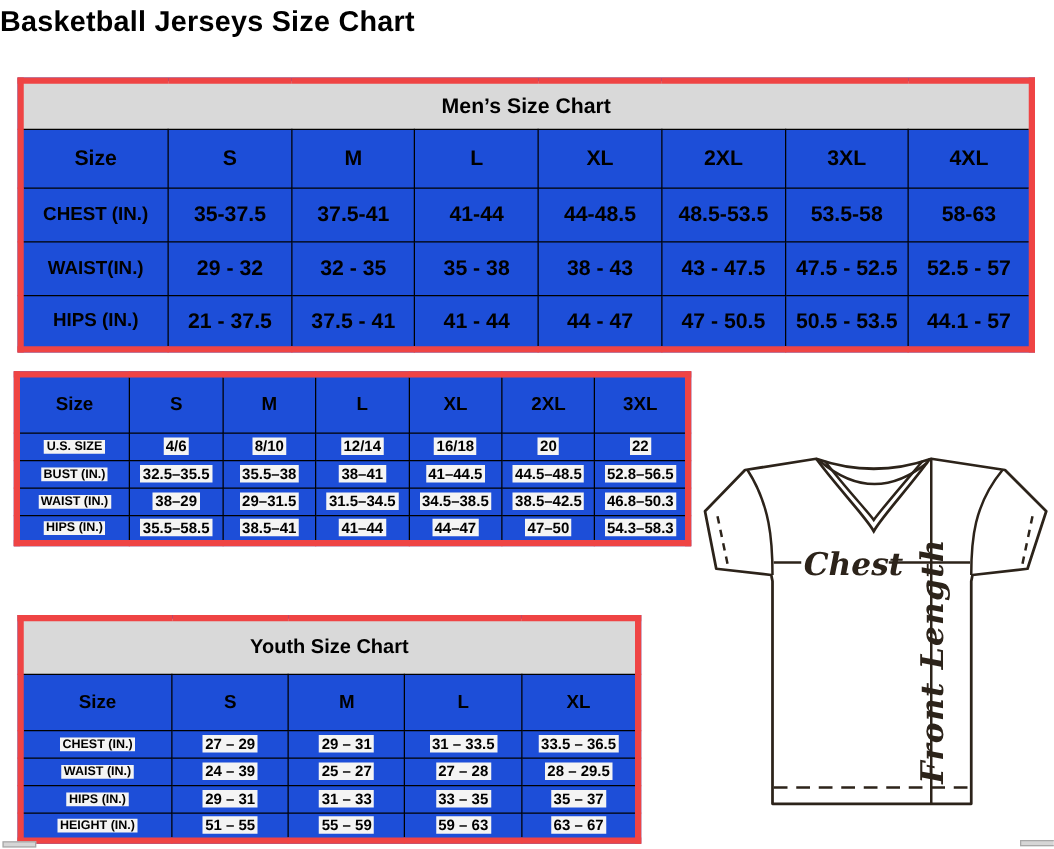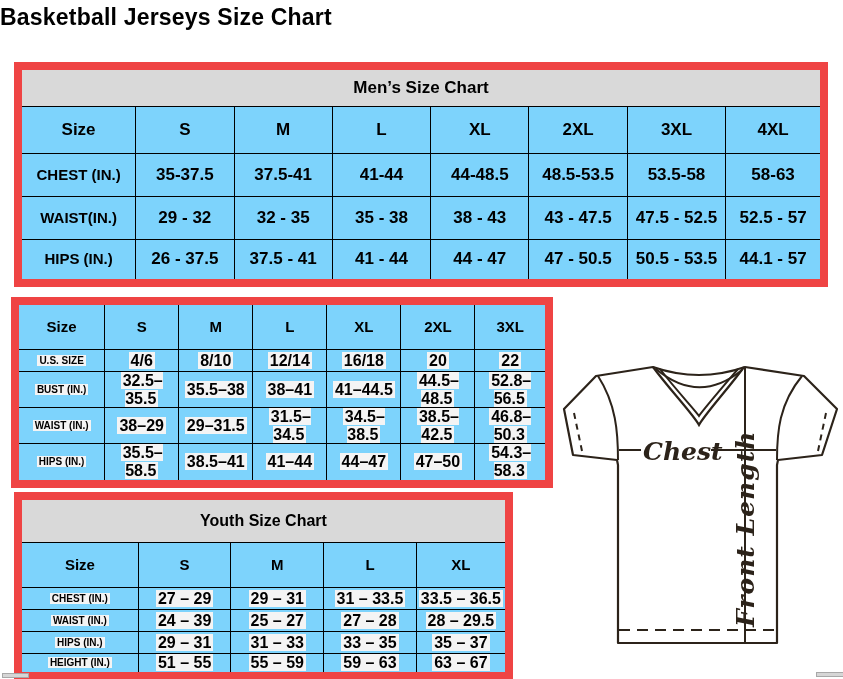--- a/index.html
+++ b/index.html
@@ -6,21 +6,21 @@
   body{
     width:843px;height:679px;position:relative;background:#ffffff;
     font-family:"Liberation Sans", sans-serif;color:#000;overflow:hidden;
   }
   .title{
     position:absolute;top:4px;left:0;width:806px;text-align:left;
     font-size:23px;font-weight:bold;letter-spacing:.2px;
   }
   table.size-table{
     position:absolute;border-collapse:collapse;table-layout:fixed;
-    border:8px solid #ef4444;background:#7dd3fc;
+    border:5px solid #ef4444;background:#1d4ed8;
   }
   .size-table th,.size-table td{
     border:1px solid #000;text-align:center;vertical-align:middle;
     font-weight:bold;padding:0;line-height:1.1;
   }
   .size-table .bar{background:#d9d9d9;}
   
   .men{left:14px;top:62px;width:814px;}
   .men col.first{width:14.6%;}
   .men .bar{height:36px;font-size:17px;}
@@ -31,21 +31,21 @@
   
   .women{left:11px;top:297px;width:542px;}
   .women col.first{width:16.8%;}
   
   .youth{left:14px;top:492px;width:499px;}
   .youth col.first{width:24.5%;}
   .women .bar,.youth .bar{height:42px;font-size:16px;}
   .women .size-row th,.youth .size-row th{height:44px;font-size:15px;}
   .women tbody tr,.youth tbody tr{height:22px;}
   .women tbody th,.youth tbody th{font-size:10px;}
-  .women tbody td,.youth tbody td{font-size:16px;}
+  .women tbody td,.youth tbody td{font-size:12px;}
   .hl{background:#f4f4f4;padding:0 2px;}
   
   #jersey{position:absolute;left:558px;top:362px;}
   #jersey text{
     font-family:"DejaVu Serif", serif;font-style:italic;font-weight:bold;
     fill:#2c231a;
   }
   
   .frag{position:absolute;background:#d6d6d6;border:1px solid #a8a8a8;height:3px;}
   .frag-left{left:2px;top:673px;width:25px;}
@@ -98,21 +98,21 @@
         <td>29 - 32</td>
         <td>32 - 35</td>
         <td>35 - 38</td>
         <td>38 - 43</td>
         <td>43 - 47.5</td>
         <td>47.5 - 52.5</td>
         <td>52.5 - 57</td>
       </tr>
       <tr>
         <th>HIPS (IN.)</th>
-        <td>26 - 37.5</td>
+        <td>21 - 37.5</td>
         <td>37.5 - 41</td>
         <td>41 - 44</td>
         <td>44 - 47</td>
         <td>47 - 50.5</td>
         <td>50.5 - 53.5</td>
         <td>44.1 - 57</td>
       </tr>
     </tbody>
   </table>
 <table class="size-table women">

